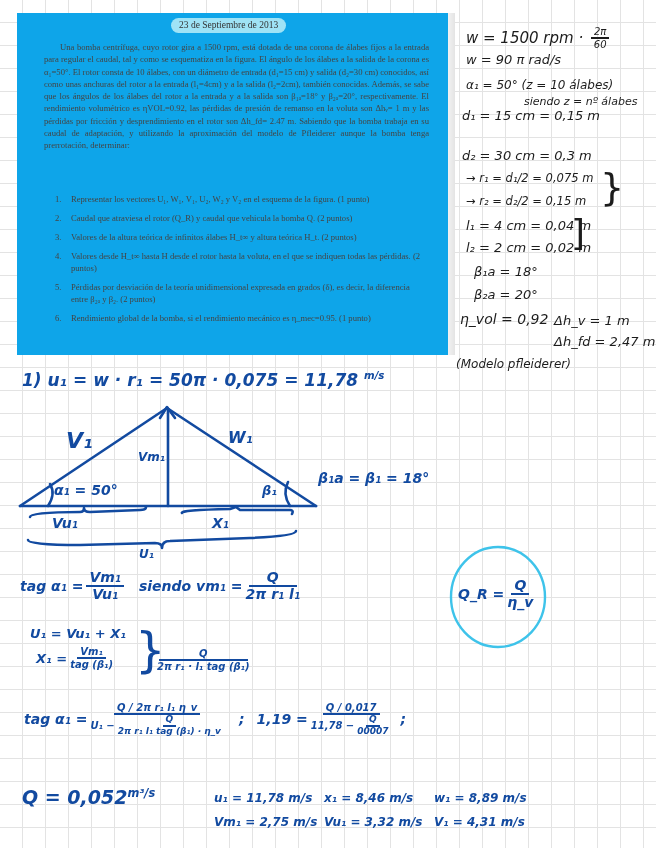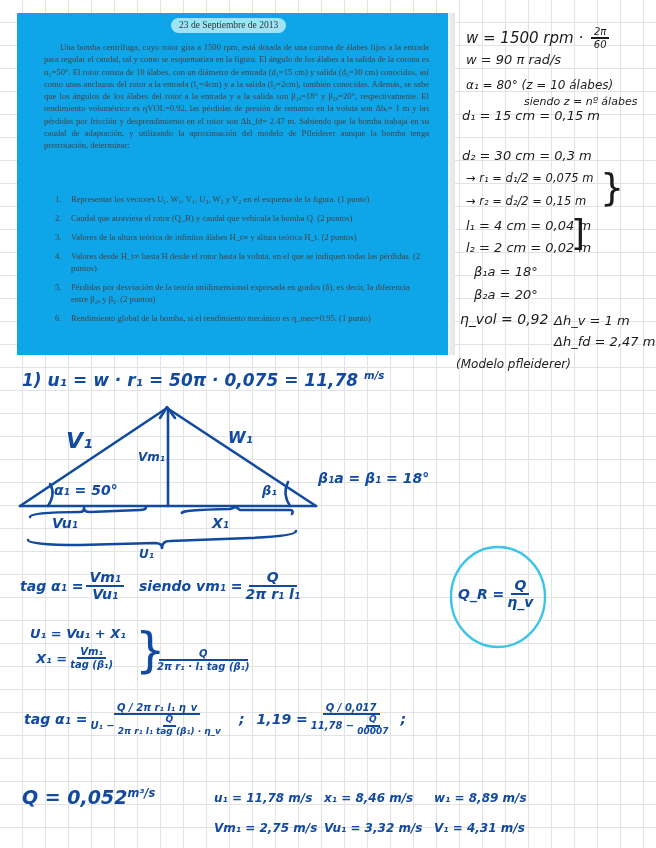--- a/index.html
+++ b/index.html
@@ -90,21 +90,21 @@
 </div>
 
 <div class="hw hw-black" style="left:466px; top:26px; font-size:15px;">
   <span>w = 1500 rpm ·</span>
   <span class="frac black small">
       <span class="num-p">2π</span>
       <span class="den-p">60</span>
     </span>
 </div>
 <div class="hw hw-black" style="left:466px; top:52px; font-size:13px;">w = 90 π rad/s</div>
-<div class="hw hw-black" style="left:466px; top:78px; font-size:12px;">α₁ = 80°  (z = 10 álabes)</div>
+<div class="hw hw-black" style="left:466px; top:78px; font-size:12px;">α₁ = 50°  (z = 10 álabes)</div>
 <div class="hw hw-black" style="left:524px; top:95px; font-size:11px;">siendo z = nº álabes</div>
 <div class="hw hw-black" style="left:462px; top:108px;">d₁ = 15 cm = 0,15 m</div>
 <div class="hw hw-black" style="left:462px; top:148px;">d₂ = 30 cm = 0,3 m</div>
 <div class="hw hw-black" style="left:466px; top:171px; font-size:11.5px;">→ r₁ = d₁/2 = 0,075 m</div>
 <div class="hw hw-black" style="left:466px; top:194px; font-size:11.5px;">→ r₂ = d₂/2 = 0,15 m</div>
 <div class="brace hw-black" style="left:600px; top:166px; font-size:38px; line-height:42px; color:#1c1c1c;">}</div>
 <div class="hw hw-black" style="left:466px; top:218px;">l₁ = 4 cm = 0,04 m</div>
 <div class="hw hw-black" style="left:466px; top:240px;">l₂ = 2 cm = 0,02 m</div>
 <div class="brace hw-black" style="left:571px; top:213px; font-size:36px; line-height:40px; color:#1c1c1c;">]</div>
 <div class="hw hw-black" style="left:474px; top:264px;">β₁a = 18°</div>
@@ -207,20 +207,20 @@
           <span class="den-p">00007</span>
         </span>
     </span>
   </span>
   <span style="margin-left:6px;">;</span>
 </div>
 
 <div class="hw hw-blue" style="left:22px; top:786px; font-size:19px;">
   <span>Q = 0,052</span><sup>m³/s</sup>
 </div>
-<div class="hw hw-blue" style="left:214px; top:791px; font-size:12px; display:grid; grid-template-columns:110px 110px 110px; row-gap:16px;">
+<div class="hw hw-blue" style="left:214px; top:791px; font-size:12px; display:grid; grid-template-columns:110px 110px 110px; row-gap:10px;">
   <span>u₁ = 11,78 m/s</span>
   <span>x₁ = 8,46 m/s</span>
   <span>w₁ = 8,89 m/s</span>
   <span>Vm₁ = 2,75 m/s</span>
   <span>Vu₁ = 3,32 m/s</span>
   <span>V₁ = 4,31 m/s</span>
 </div>
 
 </body></html>

